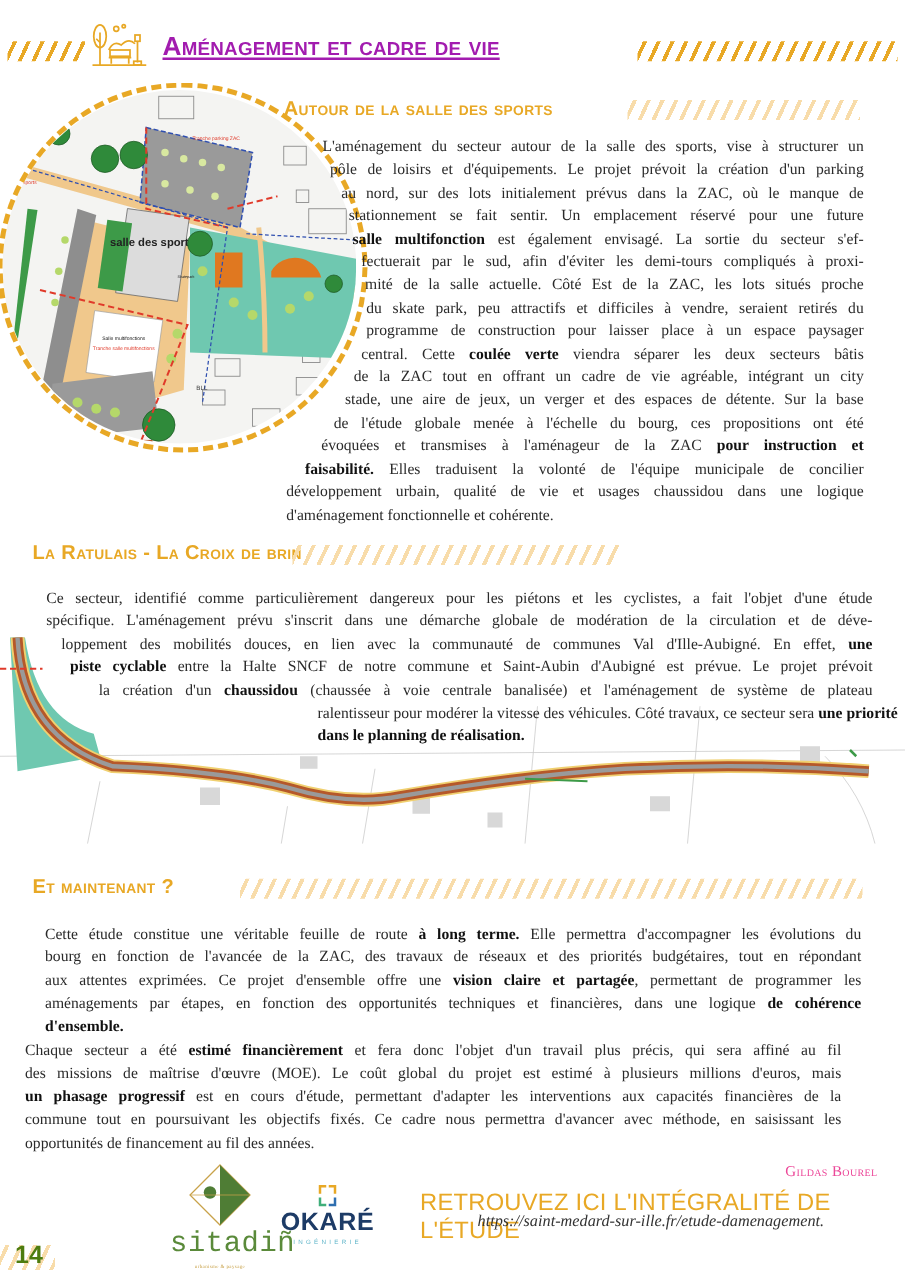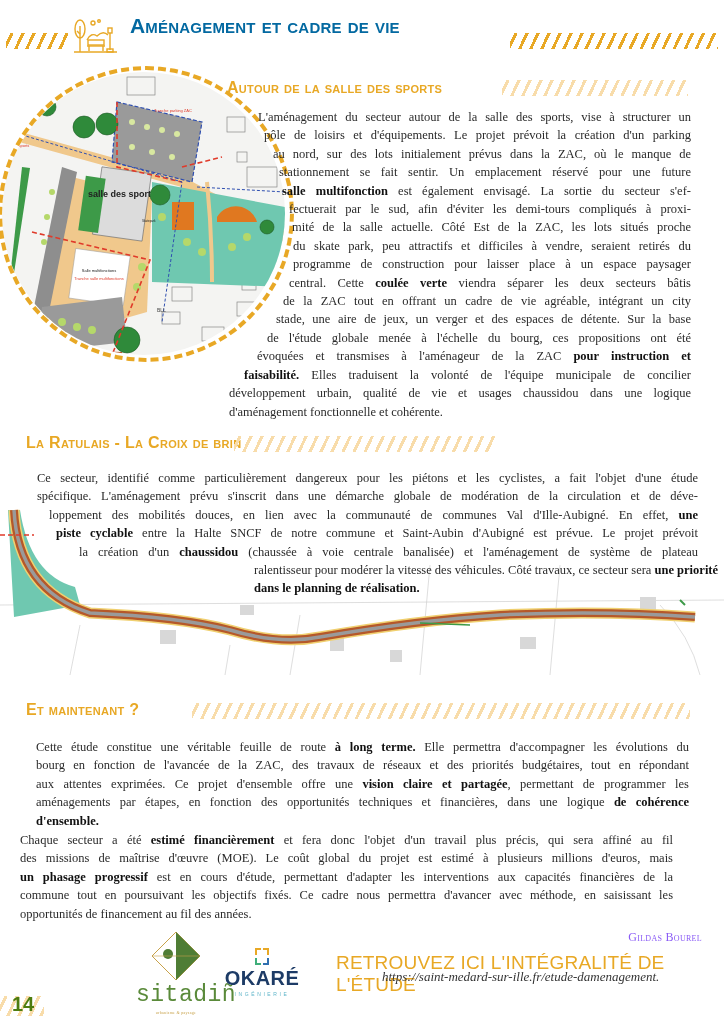--- a/index.html
+++ b/index.html
@@ -3,40 +3,40 @@
 <meta charset="utf-8">
 <style>
   * { box-sizing: border-box; margin: 0; padding: 0; }
   html, body { width: 724px; height: 1024px; background: #ffffff; overflow: hidden; }
   body { position: relative; font-family: "Liberation Serif", "DejaVu Serif", serif; color: #222; }
 
   .stripes { position: absolute; height: 16px;
     background: repeating-linear-gradient(115deg, transparent 0 4px, #e8a825 4px 7px, transparent 7px 10px); }
   .stripes.light { background: repeating-linear-gradient(115deg, transparent 0 4px, #f8dcaa 4px 7px, transparent 7px 10px); }
 
-  .main-title { position: absolute; top: 14px; left: 130px; font-family: "Liberation Sans", sans-serif;
-    font-weight: bold; color: #0369a1; font-size: 21px; font-variant: small-caps; letter-spacing: 0.2px; }
+  .main-title { position: absolute; top: 26px; left: 130px; font-family: "Liberation Sans", sans-serif;
+    font-weight: bold; color: #a21caf; font-size: 21px; font-variant: small-caps; letter-spacing: 0.2px; text-decoration: underline; }
   .title-icon { position: absolute; left: 73px; top: 18px; width: 46px; height: 36px; }
 
   .h2 { position: absolute; font-family: "Liberation Sans", sans-serif; font-weight: bold; color: #e8a825;
     font-size: 16px; font-variant: small-caps; letter-spacing: 0.3px; }
 
   .para { position: absolute; font-size: 12.5px; line-height: 18.4px; color: #2a2a2a; text-align: justify; }
   .para b { font-weight: bold; color: #111; }
   .line { display: block; text-align-last: justify; white-space: nowrap; }
   .line.last { text-align-last: left; }
 
   .map-circle { position: absolute; left: 2px; top: 72px; width: 283px; height: 283px; border-radius: 50%;
     overflow: hidden; }
   .map-ring { position: absolute; left: -2px; top: 66px; width: 296px; height: 296px; border-radius: 50%;
     border: 4px dashed #e8a825; }
 
   .road-map { position: absolute; left: 0; top: 505px; width: 724px; height: 170px; }
 
-  .signature { position: absolute; right: 22px; top: 930px; font-size: 12px; font-variant: small-caps; letter-spacing: 0.3px; color: #8b5cf6; }
+  .signature { position: absolute; right: 22px; top: 930px; font-size: 12px; font-variant: small-caps; letter-spacing: 0.3px; color: #ec4899; }
   .cta { position: absolute; left: 336px; top: 952px; font-family: "Liberation Sans", sans-serif; font-weight: normal;
     color: #e8a825; font-size: 19px; letter-spacing: 0.2px; }
   .url { position: absolute; left: 382px; top: 969px; font-style: italic; font-size: 13px; color: #333; }
 
   .page-num { position: absolute; left: 12px; top: 993px; font-family: "Liberation Sans", sans-serif; font-weight: bold; font-size: 20px; color: #4d7c0f; }
 
   .logo-sitadin { position: absolute; left: 136px; top: 930px; width: 80px; height: 90px; }
   .logo-sitadin .word { position: absolute; left: 0; top: 52px; width: 80px; text-align: right;
     font-family: Liberation Mono, monospace; font-size: 23px; color: #5a8a3a; letter-spacing: 0.5px; }
   .logo-sitadin .tag { position: absolute; left: 0; top: 80px; width: 80px; text-align: center; font-size: 4px; color: #c8a24a; letter-spacing: 0.3px; }

